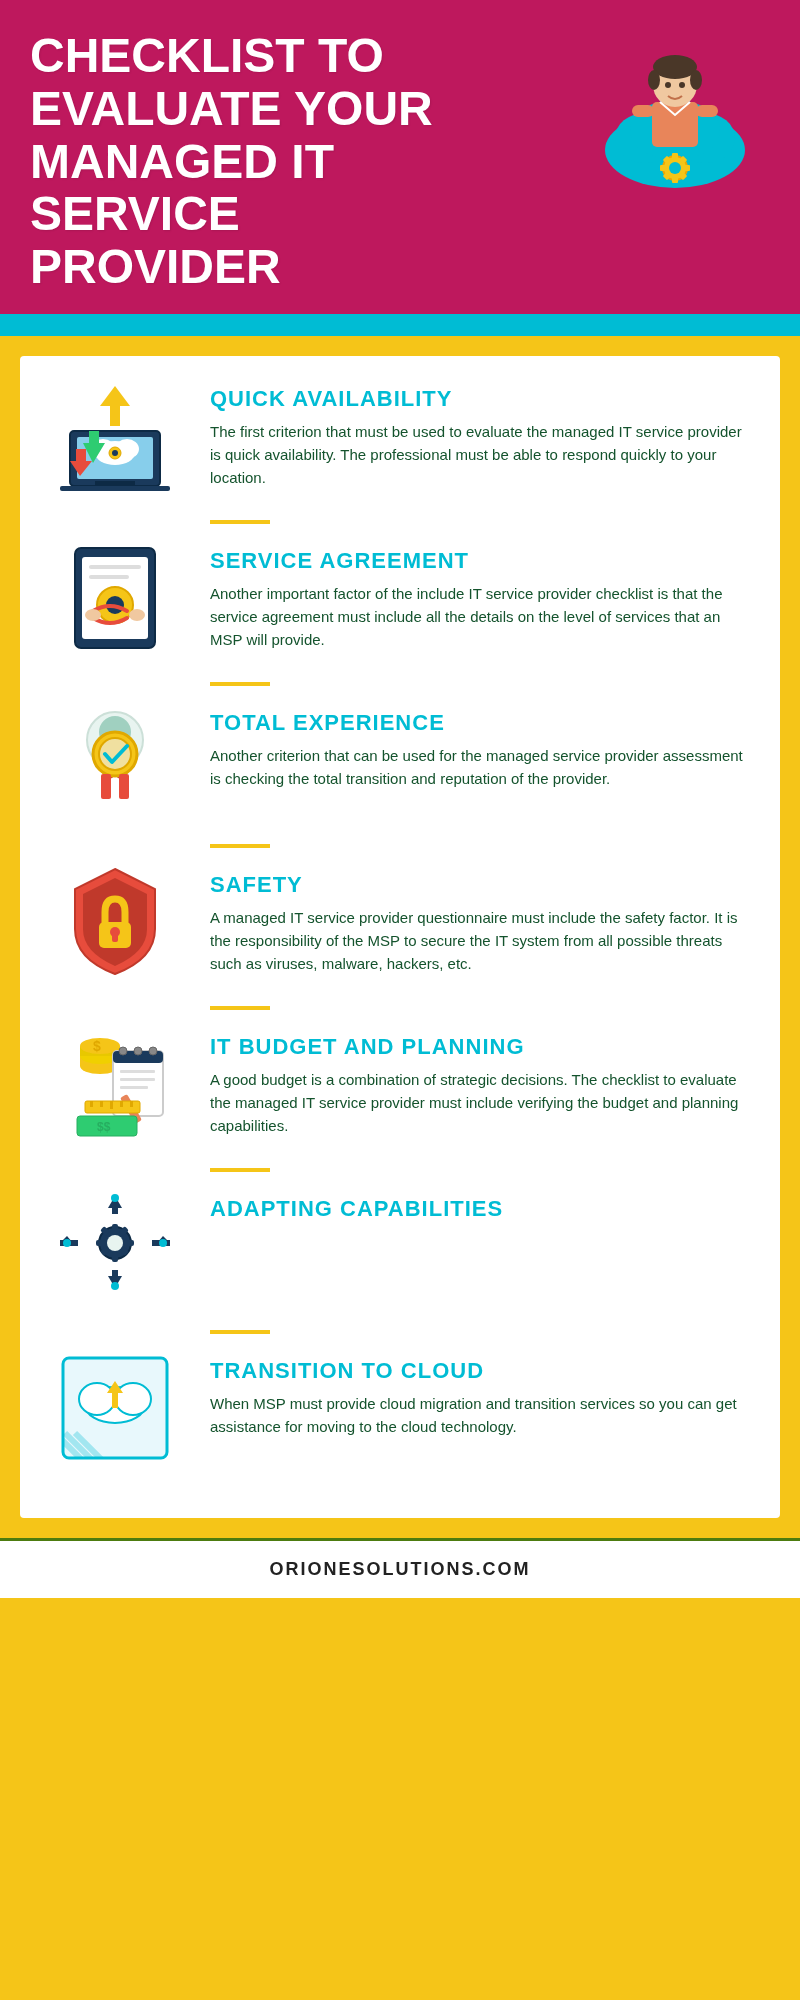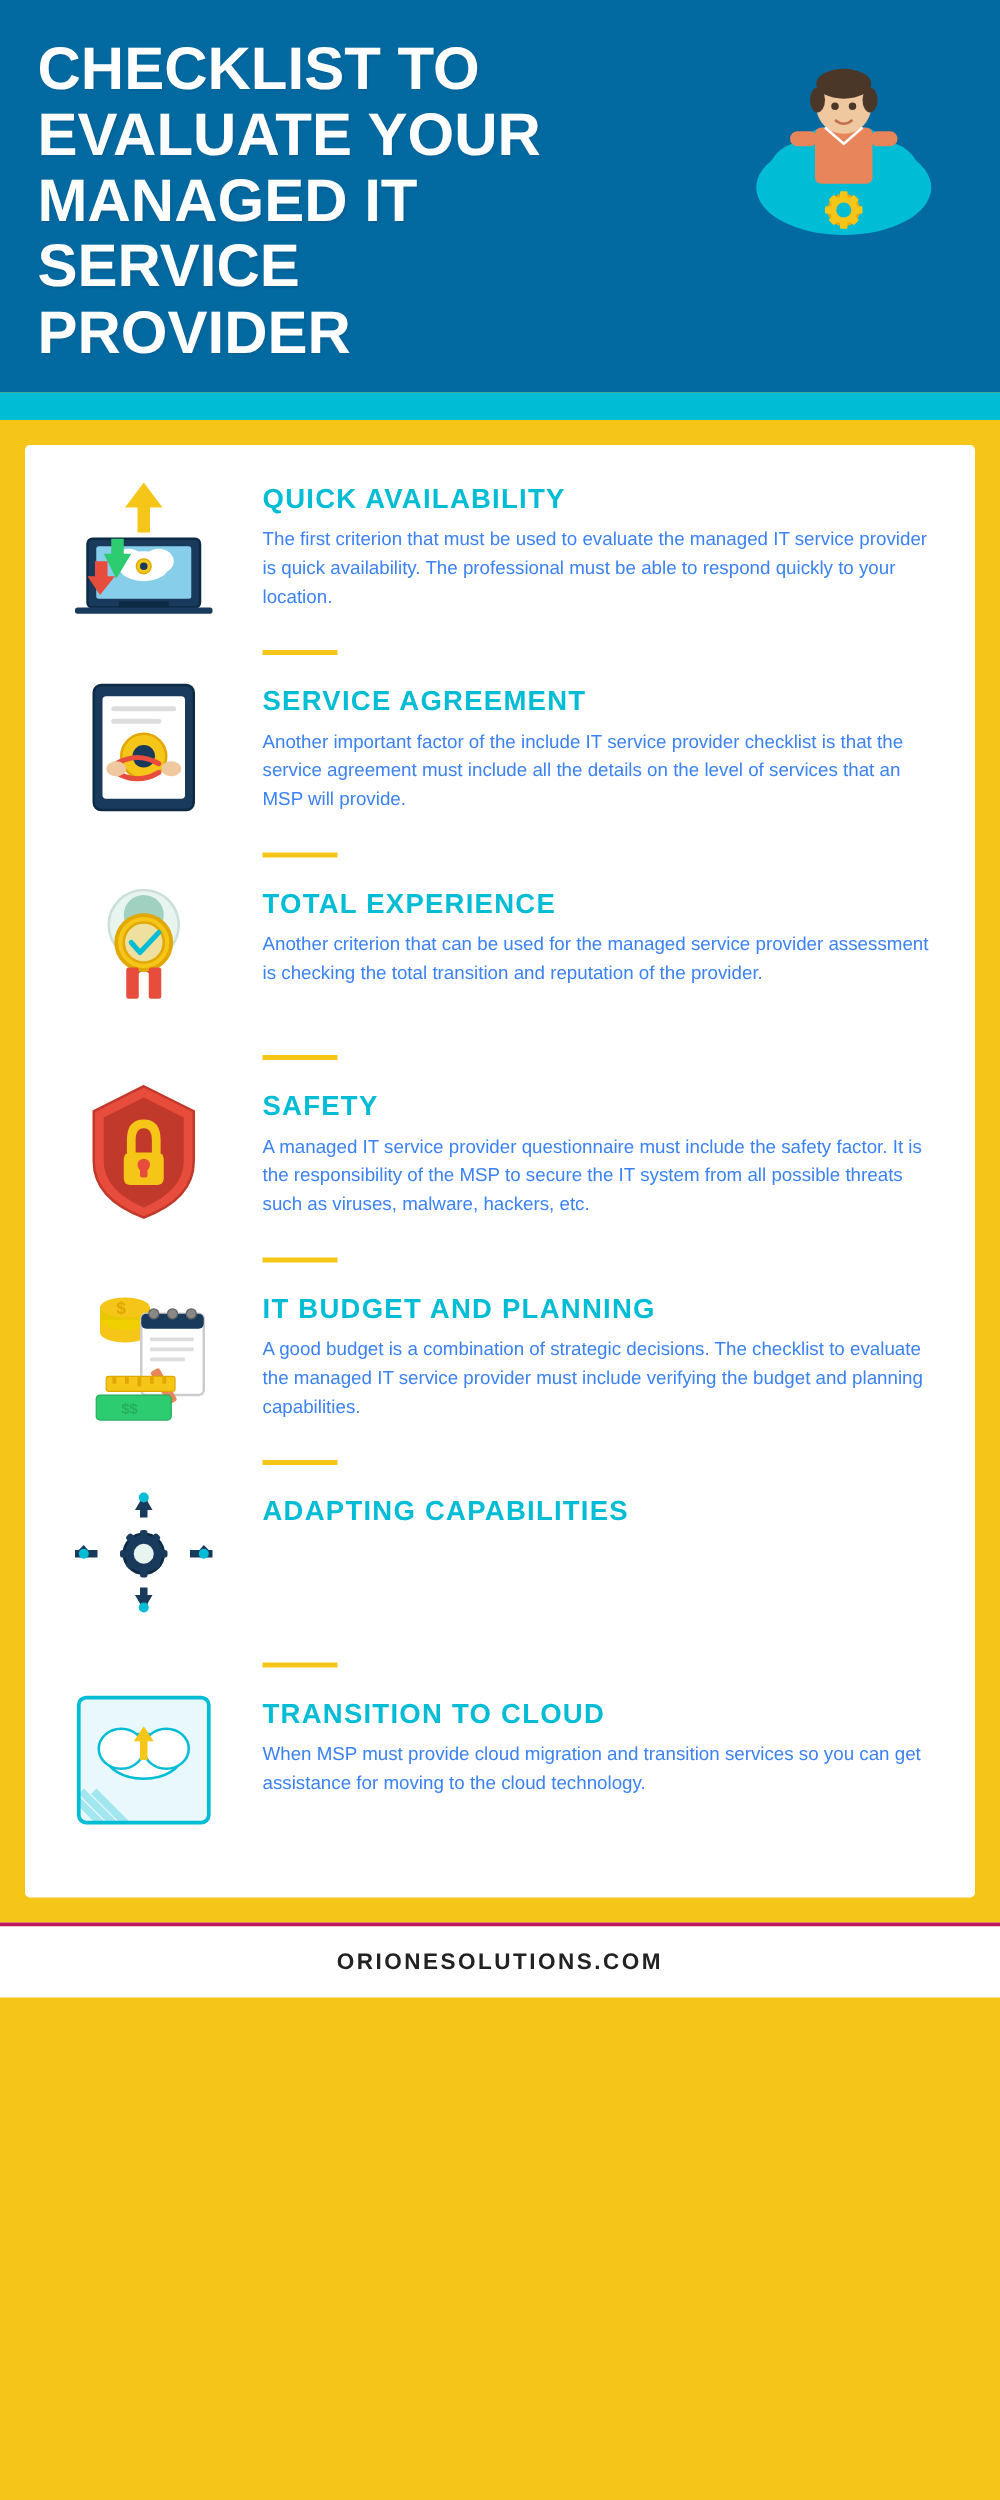--- a/index.html
+++ b/index.html
@@ -5,21 +5,21 @@
     * { margin: 0; padding: 0; box-sizing: border-box; }
     body {
       width: 800px;
       min-height: 2000px;
       font-family: 'Arial', sans-serif;
       background: #f5c518;
     }
 
     
     .header {
-      background: #0369a1;
+      background: #be185d;
       padding: 30px 30px 20px 30px;
       display: flex;
       align-items: flex-start;
       justify-content: space-between;
       min-height: 200px;
     }
     .header-title {
       font-size: 48px;
       font-weight: 900;
       color: white;
@@ -75,41 +75,41 @@
     .item-title {
       font-size: 22px;
       font-weight: 900;
       color: #00bcd4;
       text-transform: uppercase;
       letter-spacing: 1px;
       margin-bottom: 8px;
     }
     .item-text {
       font-size: 15px;
-      color: #3b82f6;
+      color: #14532d;
       line-height: 1.55;
     }
 
     .divider {
       width: 60px;
       height: 4px;
       background: #f5c518;
       margin: 14px 0 14px 160px;
     }
 
     
     .footer {
       background: white;
       text-align: center;
       padding: 18px;
       font-size: 18px;
       font-weight: 700;
       letter-spacing: 2px;
       color: #222;
-      border-top: 3px solid #be185d;
+      border-top: 3px solid #4d7c0f;
     }
 
     
     svg { overflow: visible; }
   </style>
 </head>
 <body>
 
 <div class="header">
   <div class="header-title">CHECKLIST TO EVALUATE YOUR MANAGED IT SERVICE PROVIDER</div>

